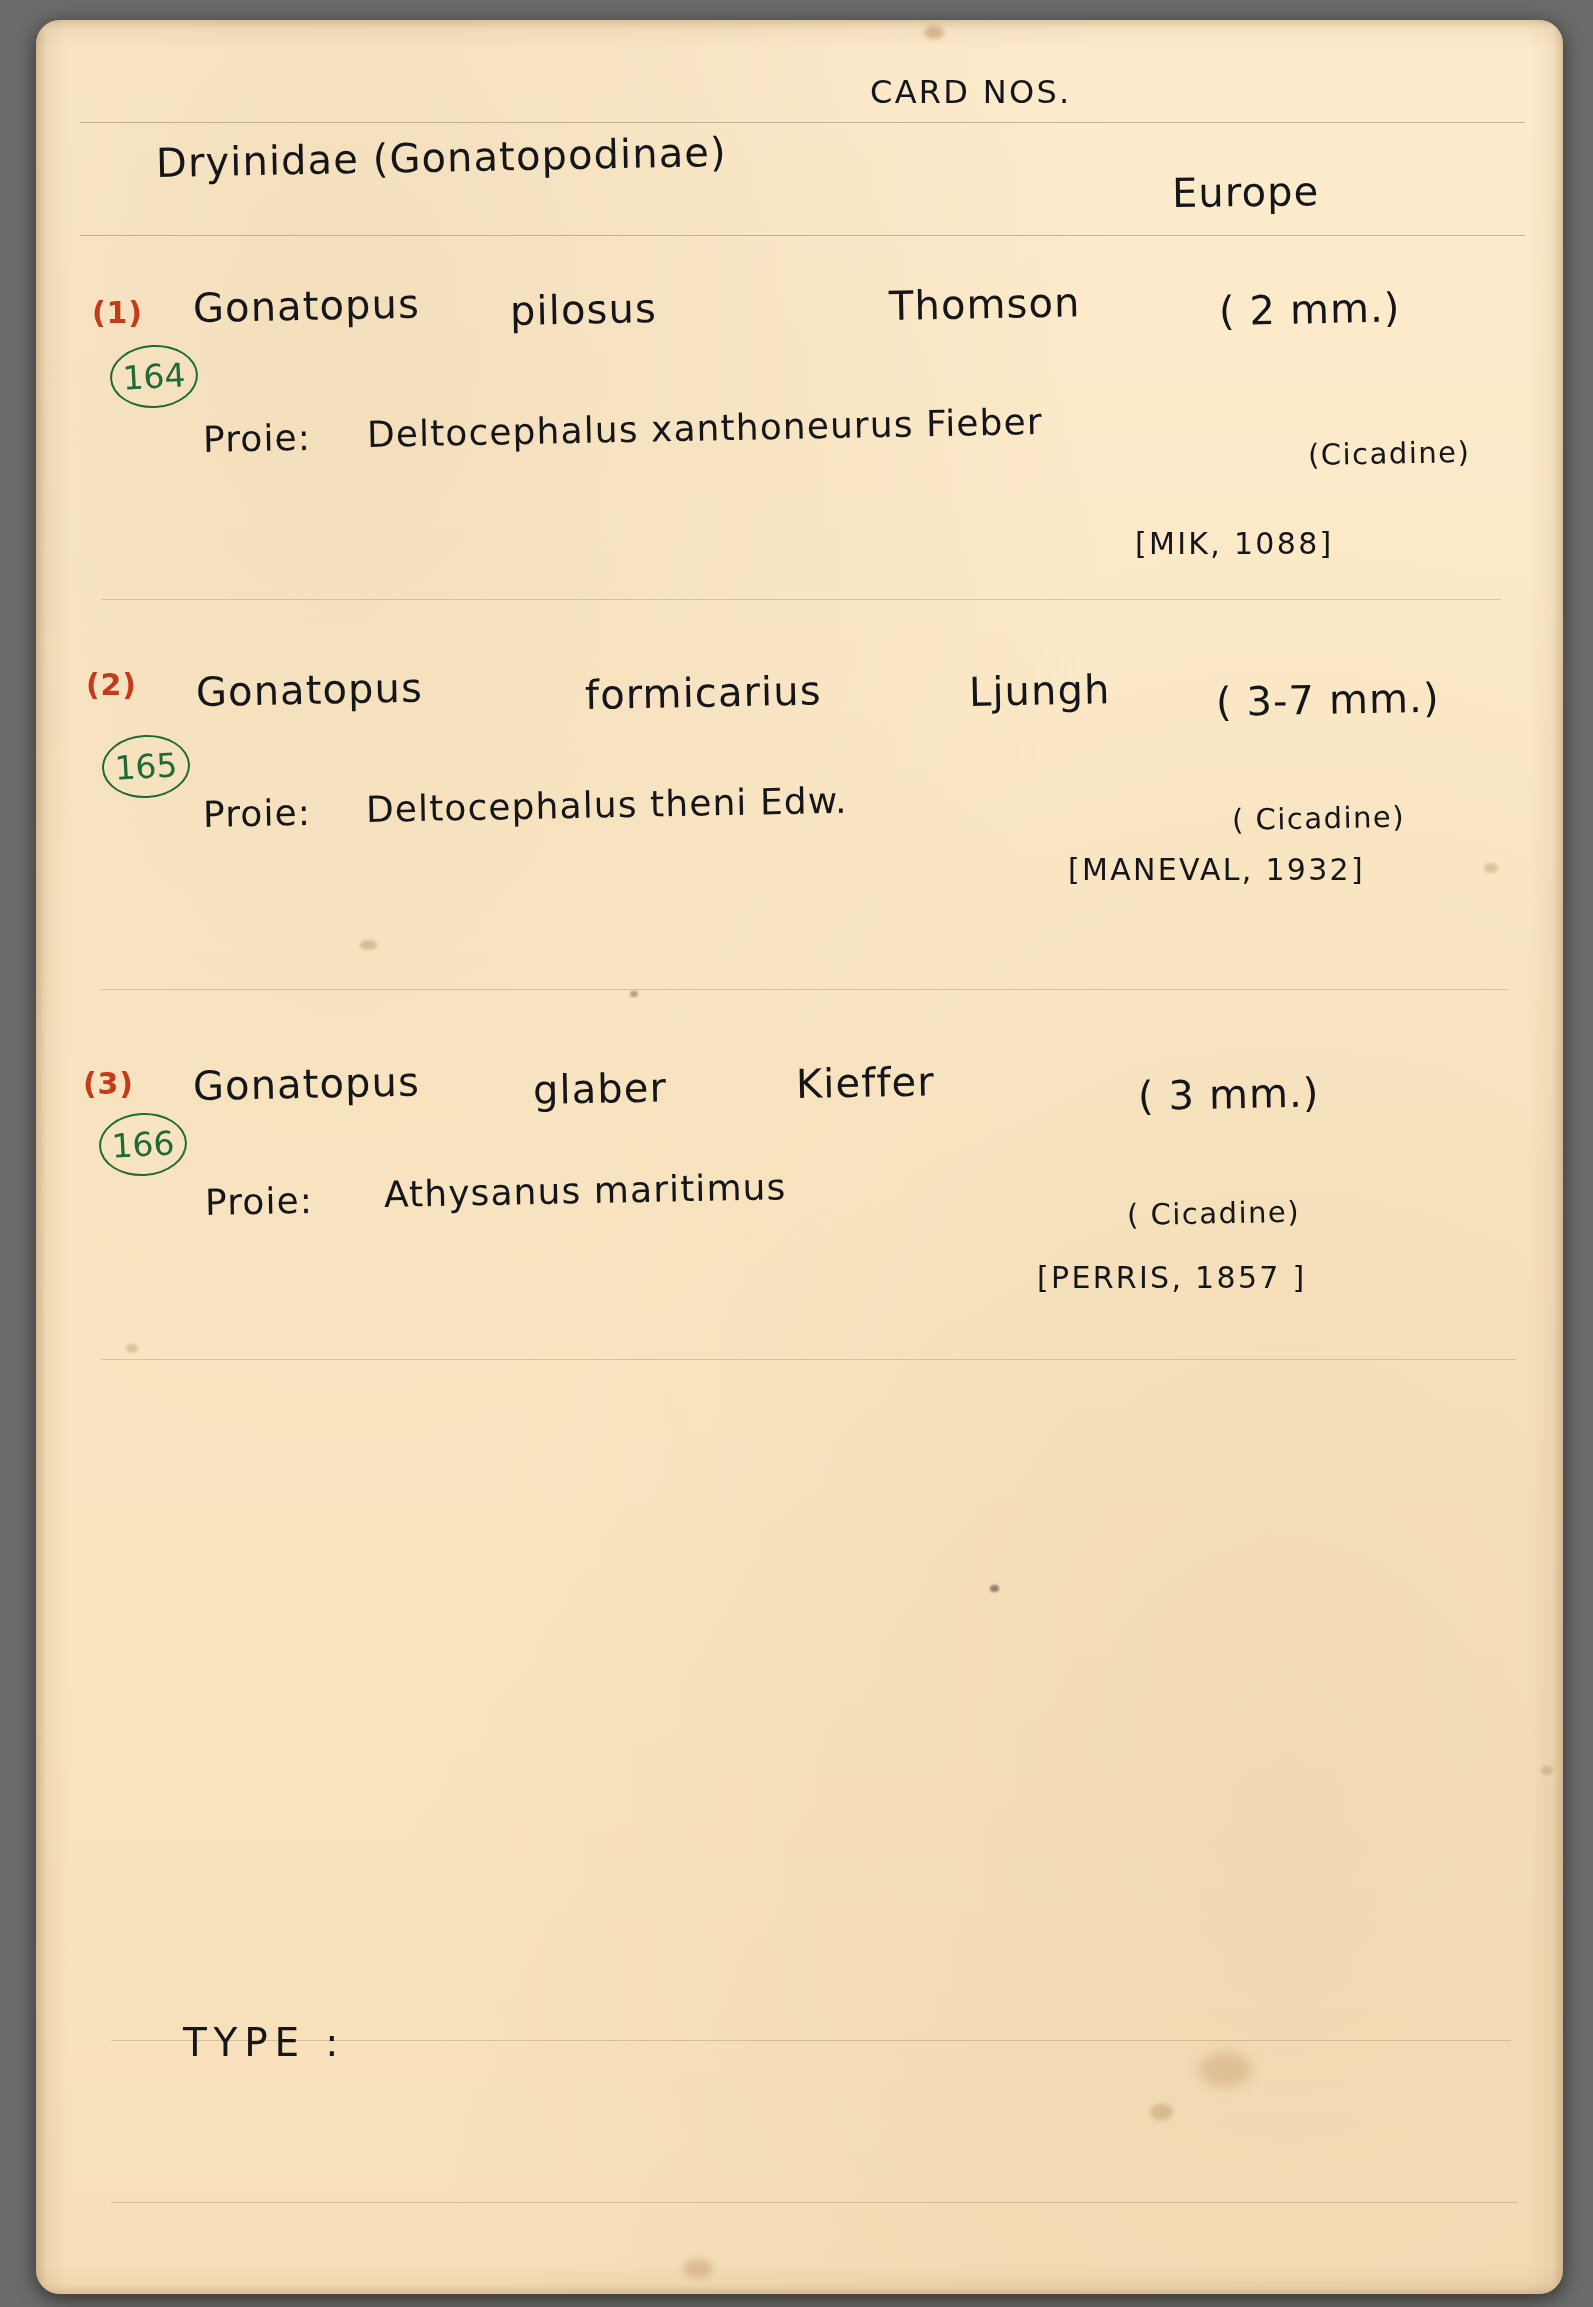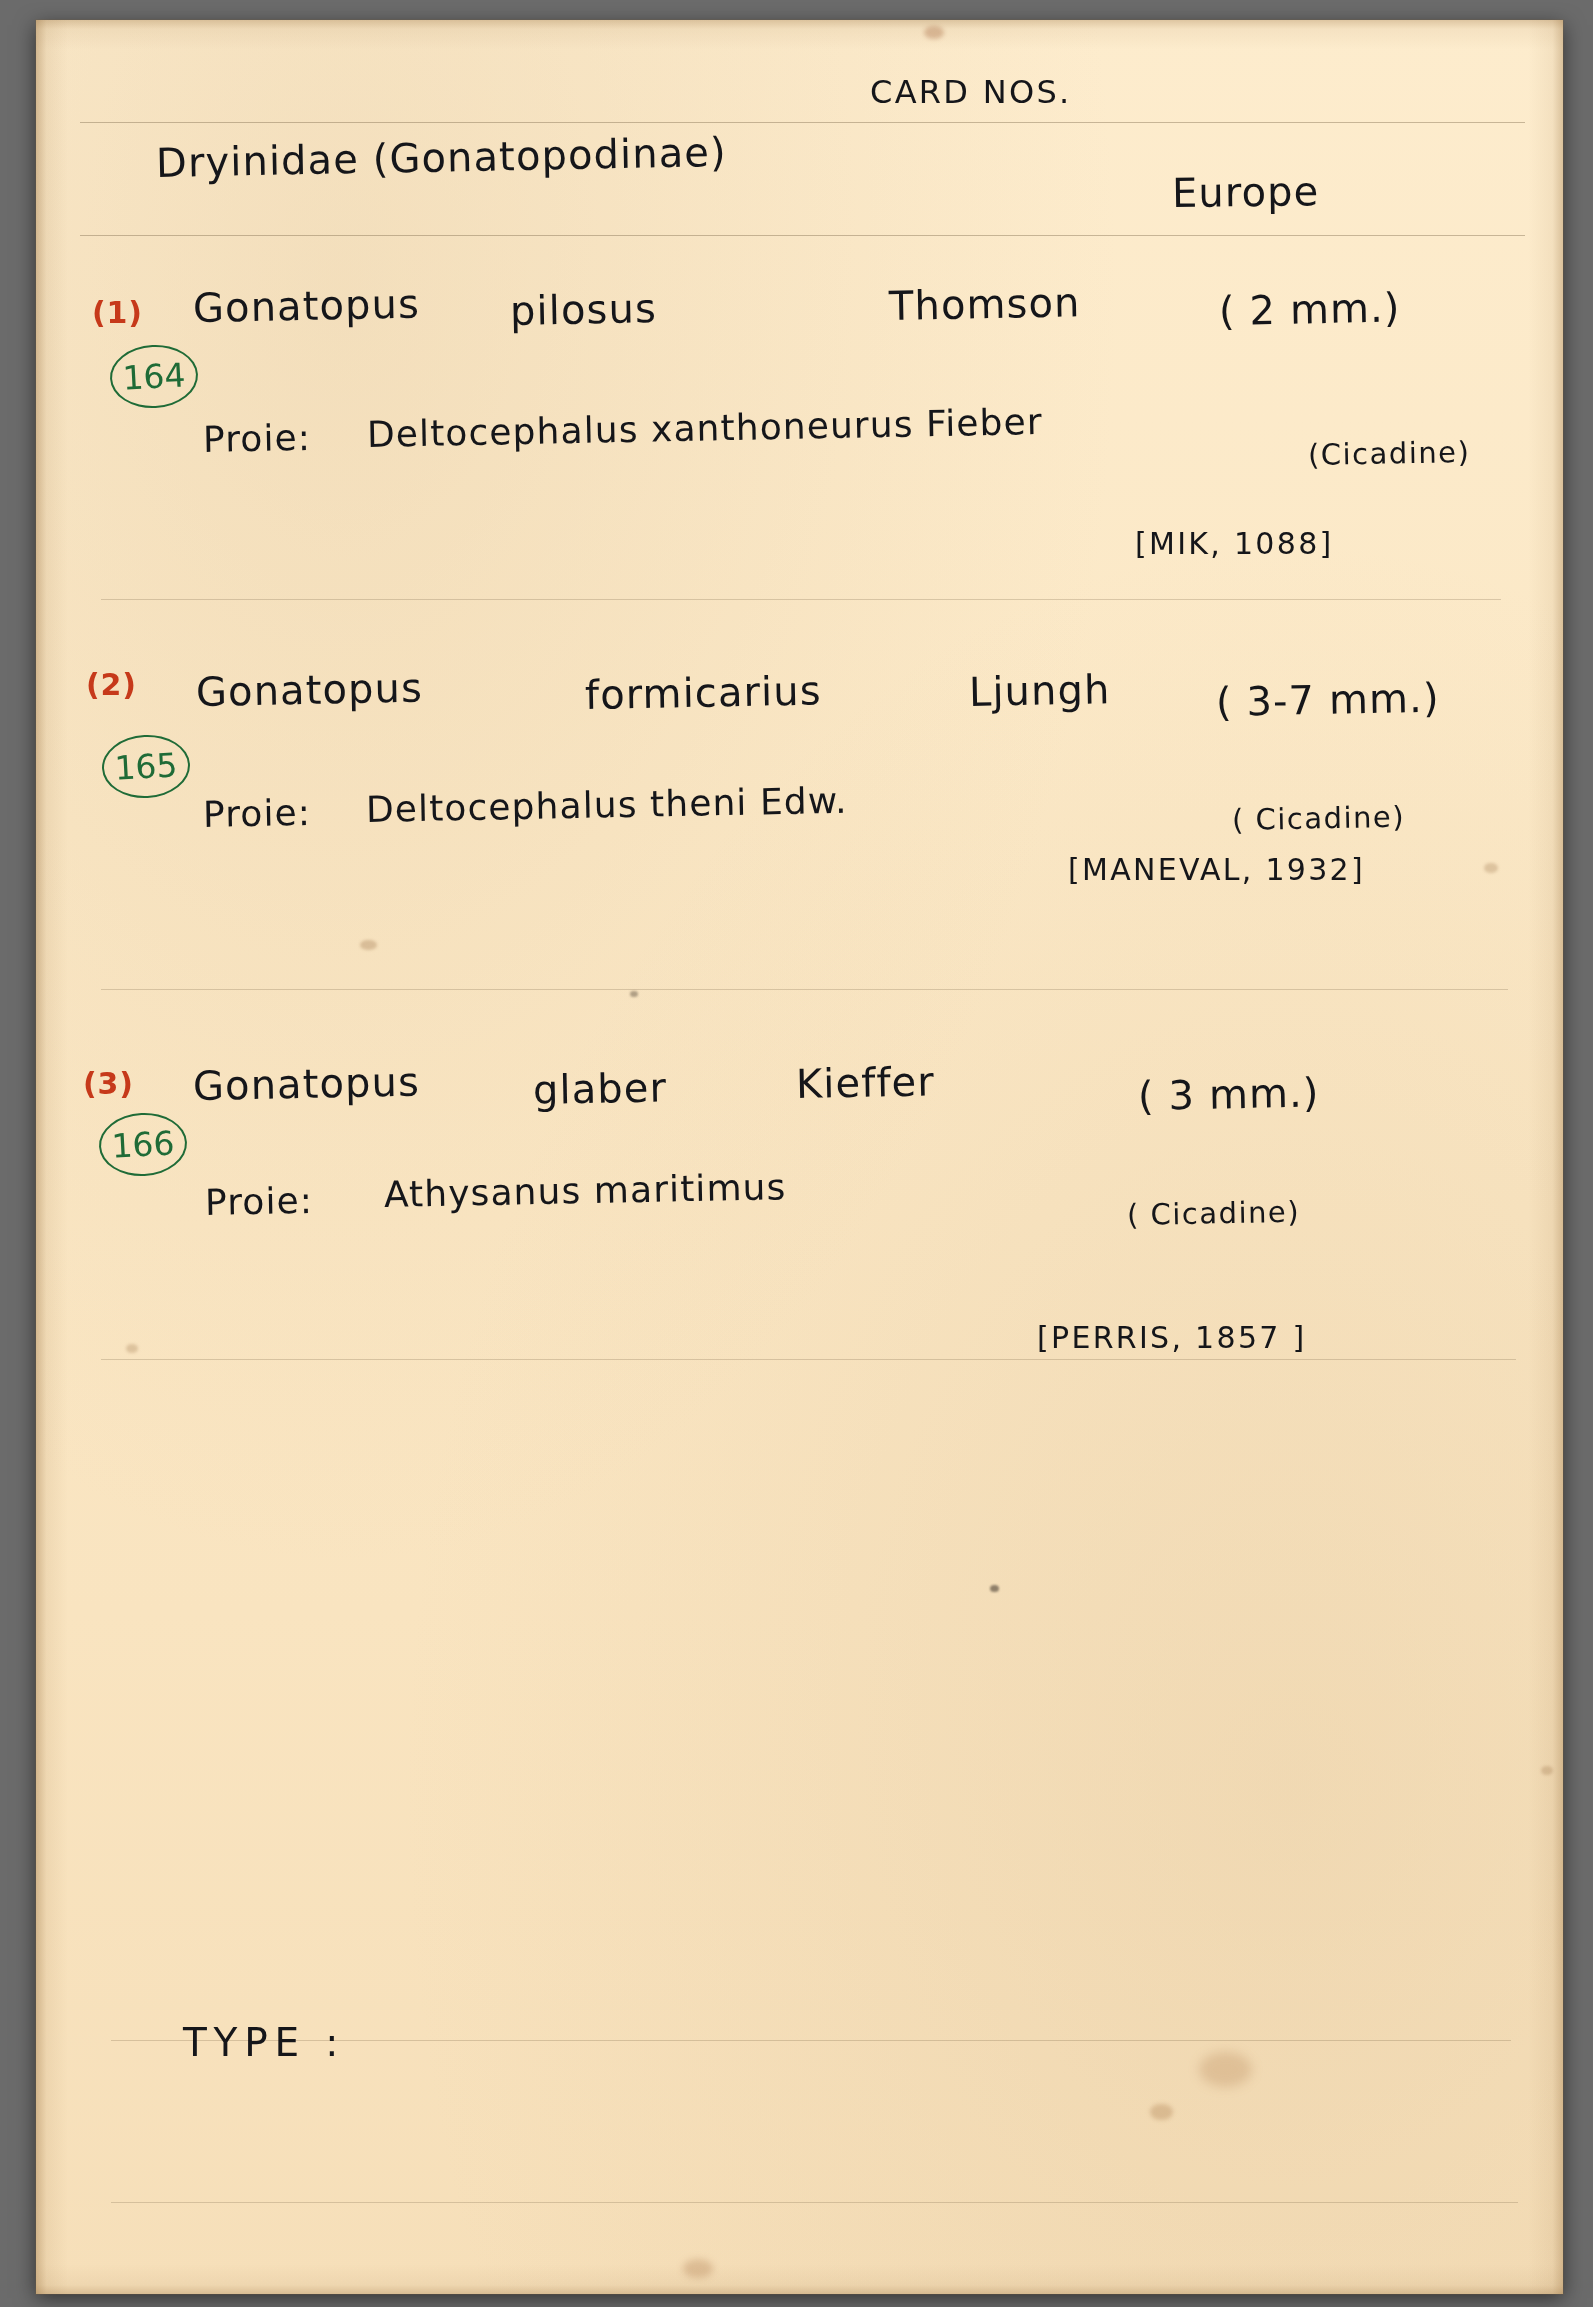--- a/index.html
+++ b/index.html
@@ -20,20 +20,21 @@
     left: 36px;
     top: 19.6px;
     width: 1527px;
     height: 2274px;
     background:
       radial-gradient(ellipse at 20% 12%, rgba(226,200,160,0.35) 0%, rgba(226,200,160,0) 45%),
       radial-gradient(ellipse at 82% 78%, rgba(222,194,152,0.30) 0%, rgba(222,194,152,0) 50%),
       linear-gradient(180deg, #fdeccd 0%, #fbe8c6 35%, #f9e4c0 70%, #f6dfb9 100%);
     box-shadow: 0 0 0 0.8px rgba(120,95,60,0.25), 0 4.5px 19.6px rgba(0,0,0,0.55);
     overflow: hidden;
+    border-radius: 24px;
   }
 
   
   #card::before {
     content: "";
     position: absolute;
     inset: 0;
     pointer-events: none;
     background:
       linear-gradient(90deg, rgba(150,110,60,0.38) 0px, rgba(150,110,60,0.10) 10.5px, rgba(150,110,60,0) 32px),
@@ -163,19 +164,19 @@
 
     <div class="hand sz-sp slant" style="left:157px; top:1043px;">Gonatopus</div>
     <div class="hand sz-sp slant" style="left:497px; top:1047px;">glaber</div>
     <div class="hand sz-sp slant" style="left:760px; top:1041px;">Kieffer</div>
     <div class="hand sz-sp slant" style="left:1102px; top:1053px;">( 3 mm.)</div>
 
     <div class="hand sz-body slant" style="left:169px; top:1162px;">Proie:</div>
     <div class="hand sz-body slant" style="left:348px; top:1154px;">Athysanus maritimus</div>
     <div class="hand sz-small slant" style="left:1091px; top:1178px;">( Cicadine)</div>
 
-    <div class="hand sz-ref" style="left:1001px; top:1300px;">[PERRIS, 1857 ]</div>
+    <div class="hand sz-ref" style="left:1001px; top:1240px;">[PERRIS, 1857 ]</div>
 
     <div class="hand sz-type" style="left:147px; top:2000px;">TYPE :</div>
 
   </div>
 </div>
 
 
 </body></html>

